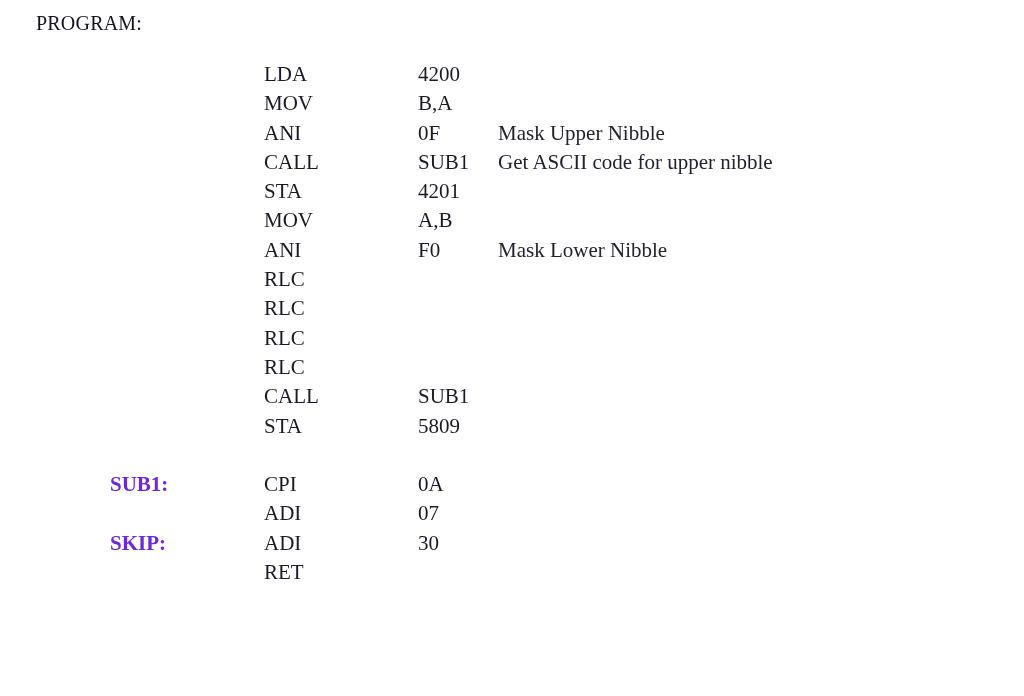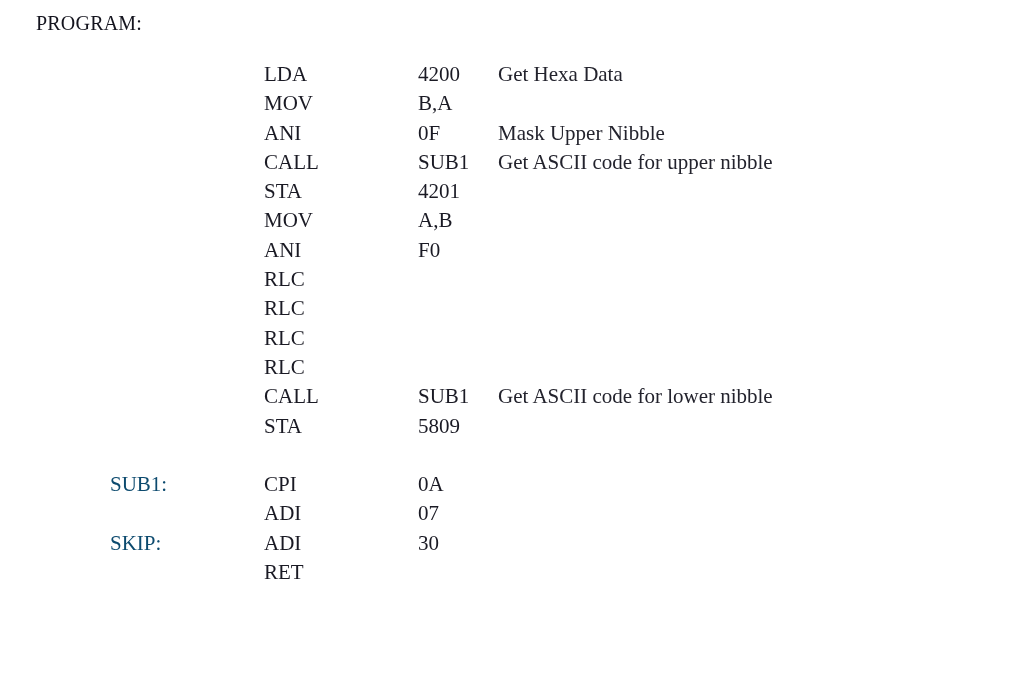--- a/index.html
+++ b/index.html
@@ -46,21 +46,22 @@
     white-space: pre;
   }
   .code-row.spacer {
     height: 29.3px;
   }
 
   .col-label {
     position: absolute;
     left: 110px;
     top: 0;
-    color: #0c4a6e;
+    color: #6d28d9;
+    font-weight: bold;
   }
   .col-mnemonic {
     position: absolute;
     left: 264px;
     top: 0;
     color: #1a1a24;
   }
   .col-operand {
     position: absolute;
     left: 418px;
@@ -73,31 +74,31 @@
     top: 0;
     color: #23232d;
   }
 </style>
 </head>
 <body>
 
 <div id="page-heading">PROGRAM:</div>
 
 <div id="listing">
-    <div class="code-row"><span class="col-mnemonic">LDA</span><span class="col-operand">4200</span><span class="col-comment">Get Hexa Data</span></div>
+    <div class="code-row"><span class="col-mnemonic">LDA</span><span class="col-operand">4200</span></div>
     <div class="code-row"><span class="col-mnemonic">MOV</span><span class="col-operand">B,A</span></div>
     <div class="code-row"><span class="col-mnemonic">ANI</span><span class="col-operand">0F</span><span class="col-comment">Mask Upper Nibble</span></div>
     <div class="code-row"><span class="col-mnemonic">CALL</span><span class="col-operand">SUB1</span><span class="col-comment">Get ASCII code for upper nibble</span></div>
     <div class="code-row"><span class="col-mnemonic">STA</span><span class="col-operand">4201</span></div>
     <div class="code-row"><span class="col-mnemonic">MOV</span><span class="col-operand">A,B</span></div>
-    <div class="code-row"><span class="col-mnemonic">ANI</span><span class="col-operand">F0</span></div>
+    <div class="code-row"><span class="col-mnemonic">ANI</span><span class="col-operand">F0</span><span class="col-comment">Mask Lower Nibble</span></div>
     <div class="code-row"><span class="col-mnemonic">RLC</span></div>
     <div class="code-row"><span class="col-mnemonic">RLC</span></div>
     <div class="code-row"><span class="col-mnemonic">RLC</span></div>
     <div class="code-row"><span class="col-mnemonic">RLC</span></div>
-    <div class="code-row"><span class="col-mnemonic">CALL</span><span class="col-operand">SUB1</span><span class="col-comment">Get ASCII code for lower nibble</span></div>
+    <div class="code-row"><span class="col-mnemonic">CALL</span><span class="col-operand">SUB1</span></div>
     <div class="code-row"><span class="col-mnemonic">STA</span><span class="col-operand">5809</span></div>
     <div class="code-row spacer"></div>
     <div class="code-row"><span class="col-label">SUB1:</span><span class="col-mnemonic">CPI</span><span class="col-operand">0A</span></div>
     <div class="code-row"><span class="col-mnemonic">ADI</span><span class="col-operand">07</span></div>
     <div class="code-row"><span class="col-label">SKIP:</span><span class="col-mnemonic">ADI</span><span class="col-operand">30</span></div>
     <div class="code-row"><span class="col-mnemonic">RET</span></div>
   </div>
 
 </body></html>

